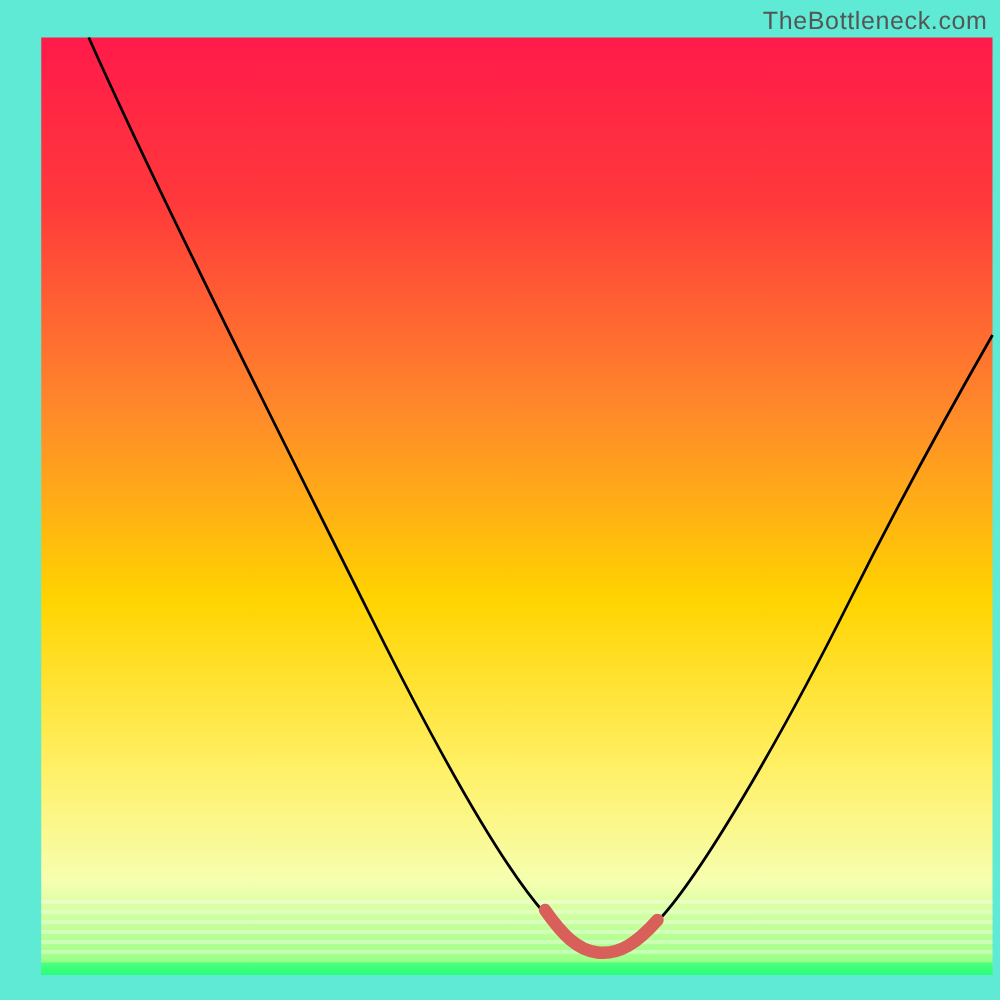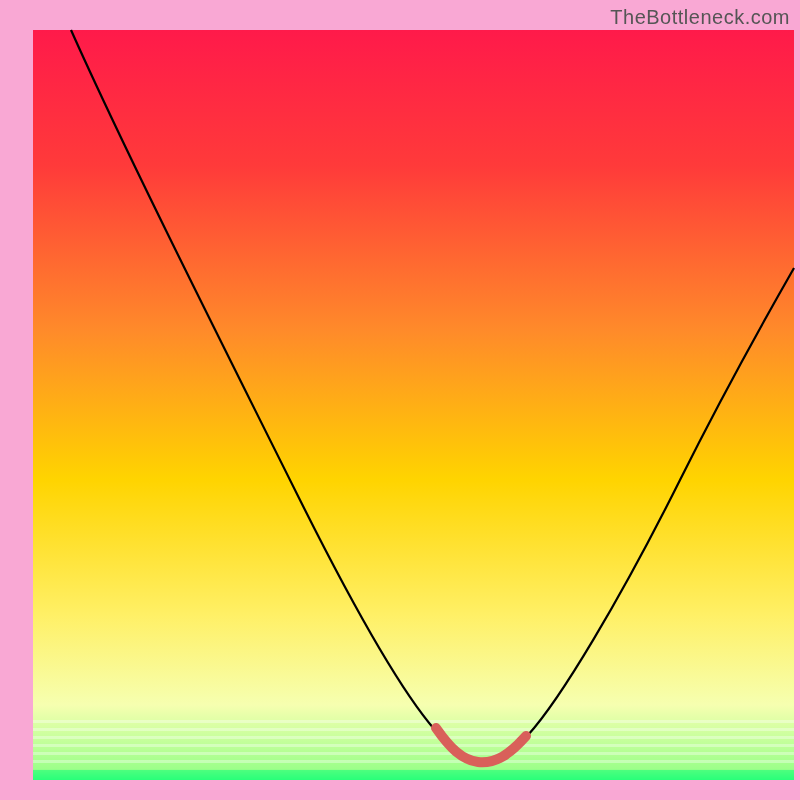--- a/index.html
+++ b/index.html
@@ -8,21 +8,21 @@
     width: 800px;
     height: 800px;
     background: #000;
     font-family: Arial, Helvetica, sans-serif;
     overflow: hidden;
   }
   .frame {
     position: relative;
     width: 800px;
     height: 800px;
-    background: #f9a8d4;
+    background: #5eead4;
   }
   .watermark {
     position: absolute;
     top: 6px;
     right: 10px;
     color: #555;
     font-size: 20px;
     font-weight: 500;
     letter-spacing: 0.5px;
     z-index: 3;

